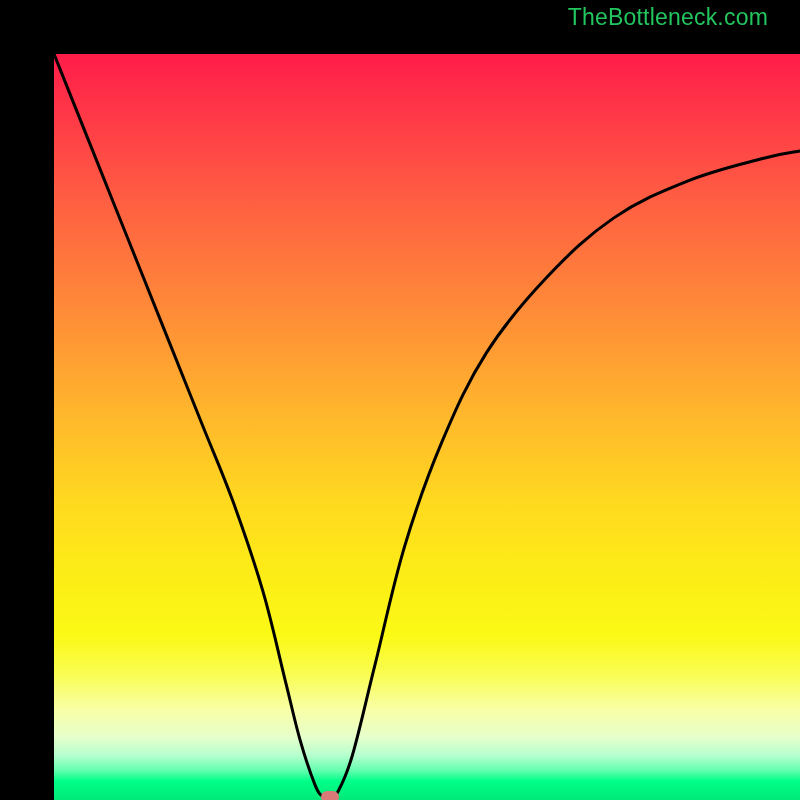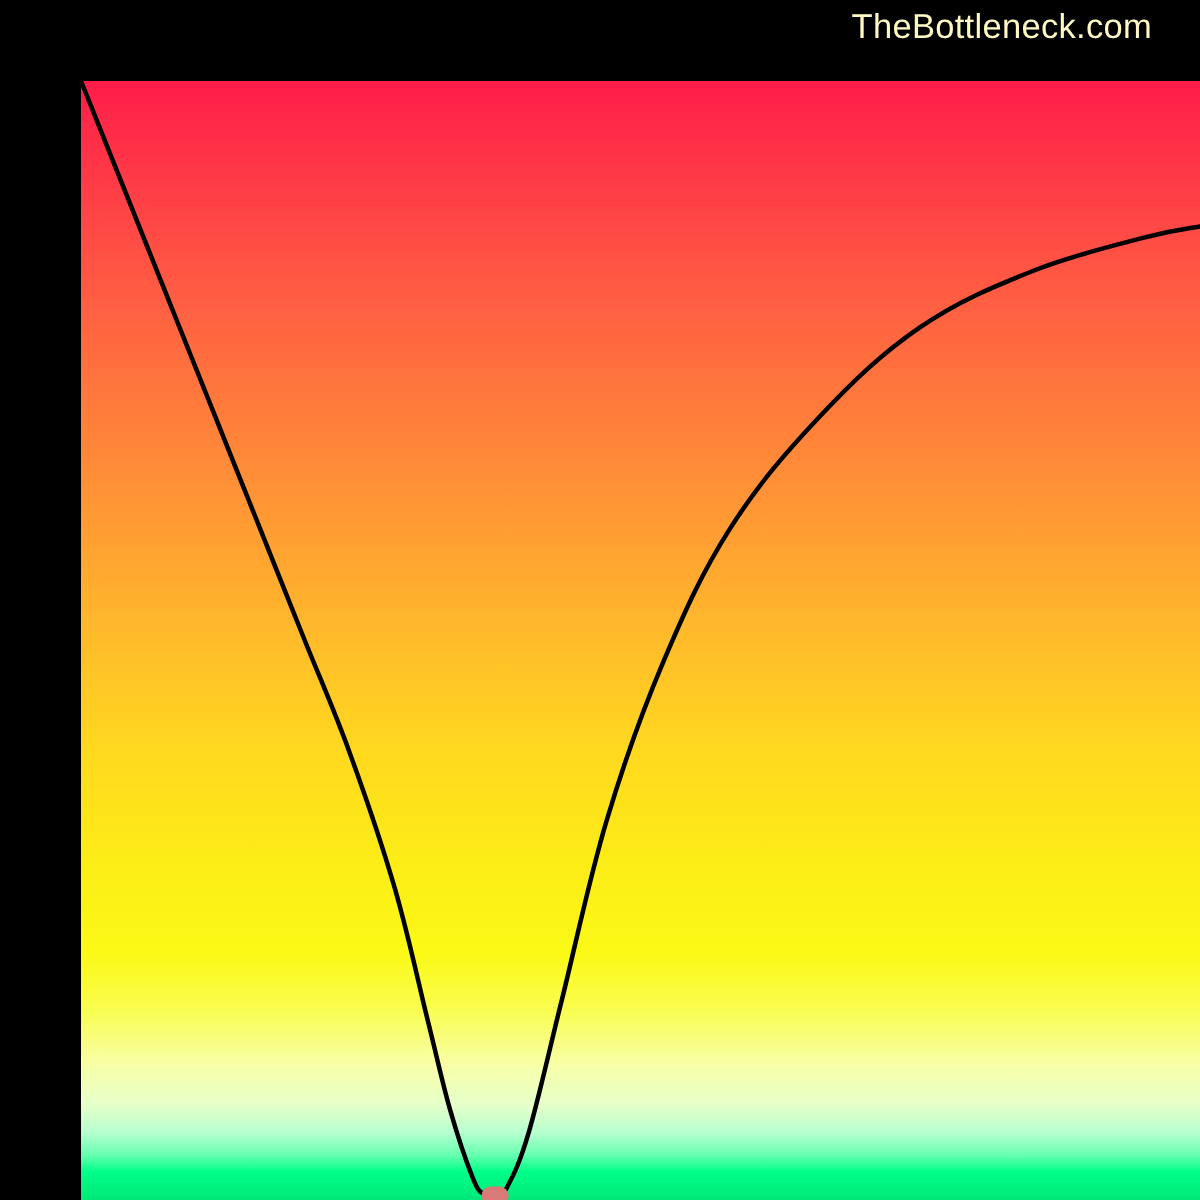--- a/index.html
+++ b/index.html
@@ -50,21 +50,21 @@
       #b6ffcf 94%,
       #66ffb0 96%,
       #00ff88 97.5%,
       #00e878 100%
     );
   }
   .watermark {
     position: absolute;
     top: 4px;
     right: 32px;
-    color: #fef9c3;
+    color: #22c55e;
     font-size: 23px;
     font-weight: 400;
     letter-spacing: 0.2px;
     z-index: 10;
   }
   svg.curve {
     position: absolute;
     top: 0;
     left: 0;
     width: 100%;

